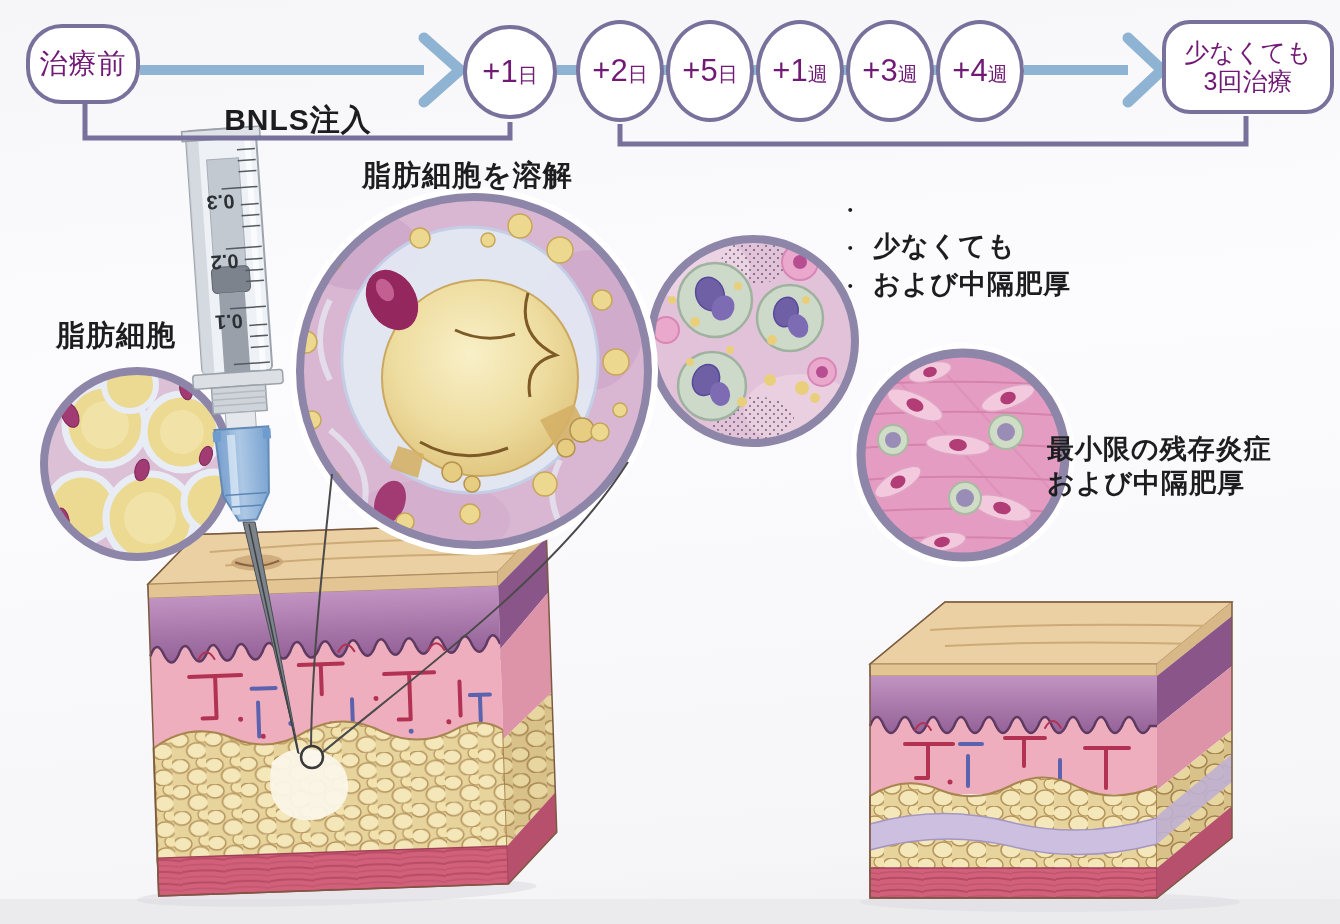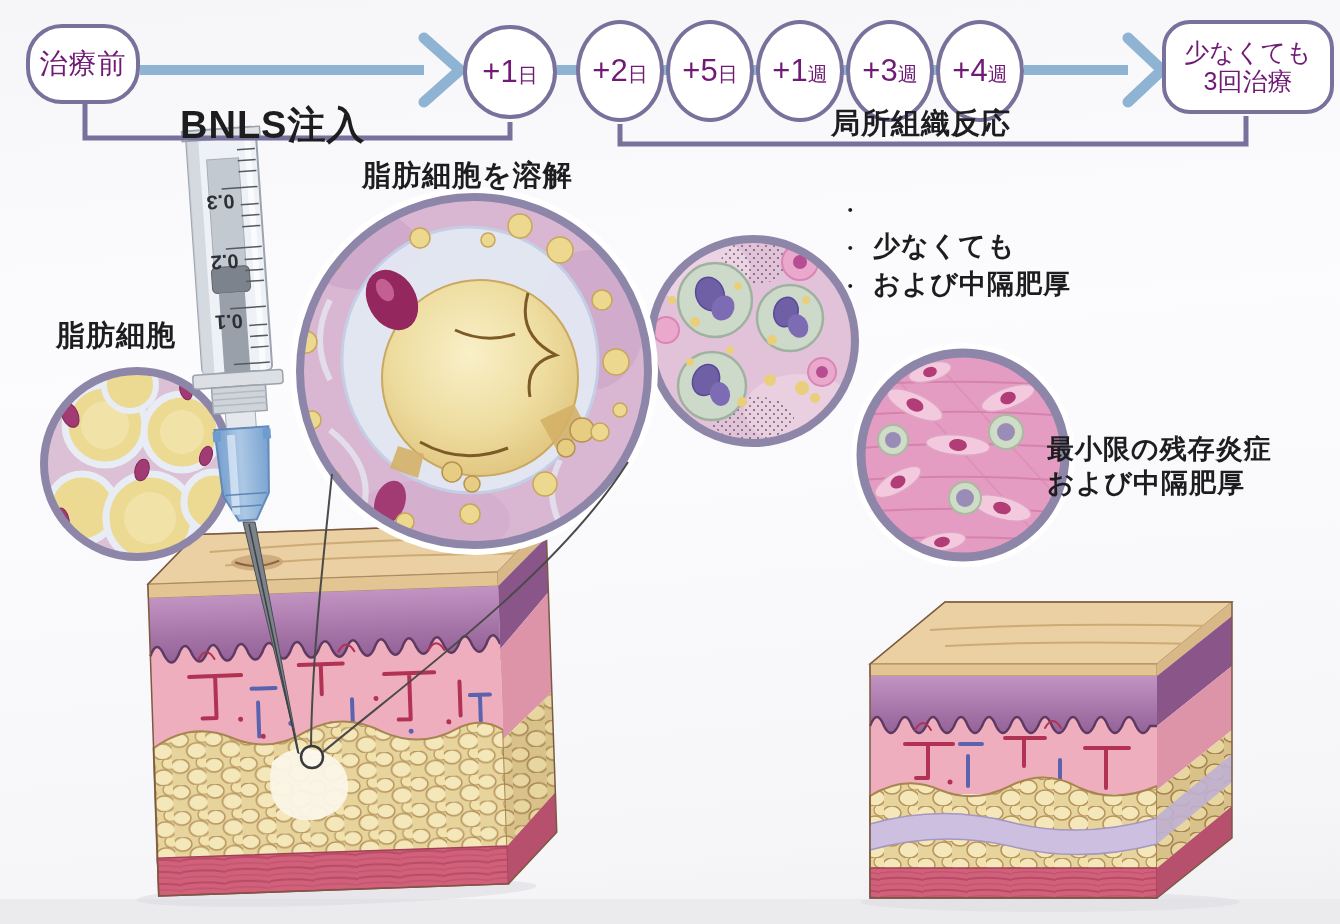--- a/index.html
+++ b/index.html
@@ -374,22 +374,21 @@
       <span class="unit">週</span>
   </div>
 
   <div class="node end-node">
     <div>
       <div>少なくても</div>
       <div>3回治療</div>
     </div>
   </div>
 
-  <div class="jlabel" style="left:180px;top:100px;width:236px;font-size:38px;">BNLS注入</div>
-  <div class="jlabel" style="left:790px;top:104px;width:262px;text-align:center;font-size:29px;">局所組織反応</div>
+  <div class="jlabel" style="left:180px;top:100px;width:236px;text-align:center;font-size:30px;">BNLS注入</div>
 
   <div class="jlabel" style="left:56px;top:316px;font-size:29px;text-align:center;">脂肪細胞</div>
   <div class="jlabel" style="left:362px;top:156px;font-size:29px;">脂肪細胞を溶解</div>
 
   <div class="bullets">
     <div class="bullet-row">
       <span class="dot">・</span>
     </div>
     <div class="bullet-row">
       <span class="dot">・</span>

